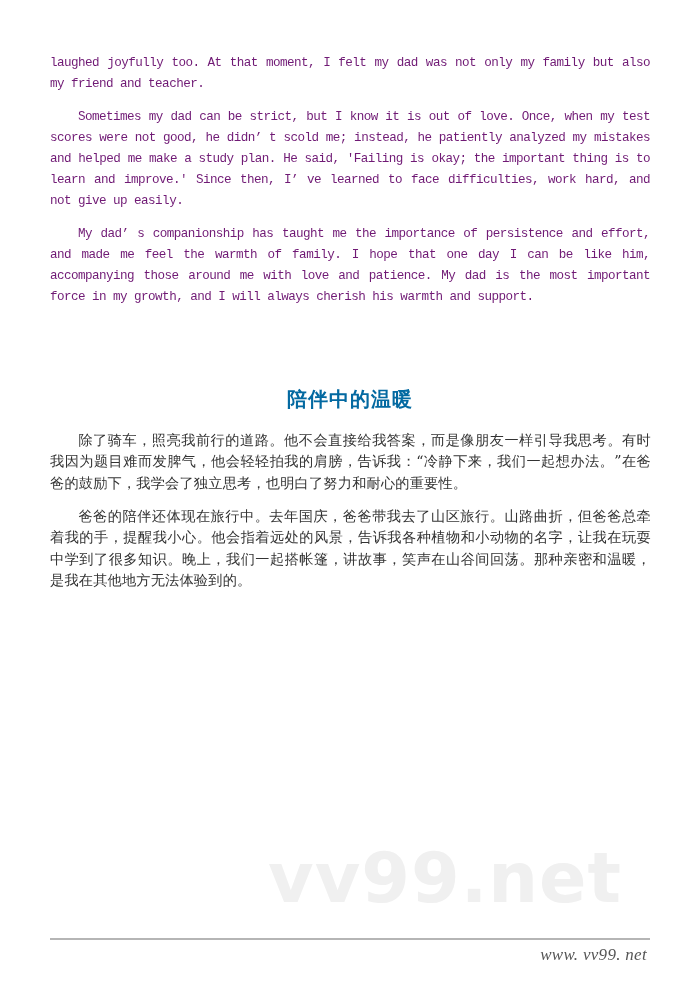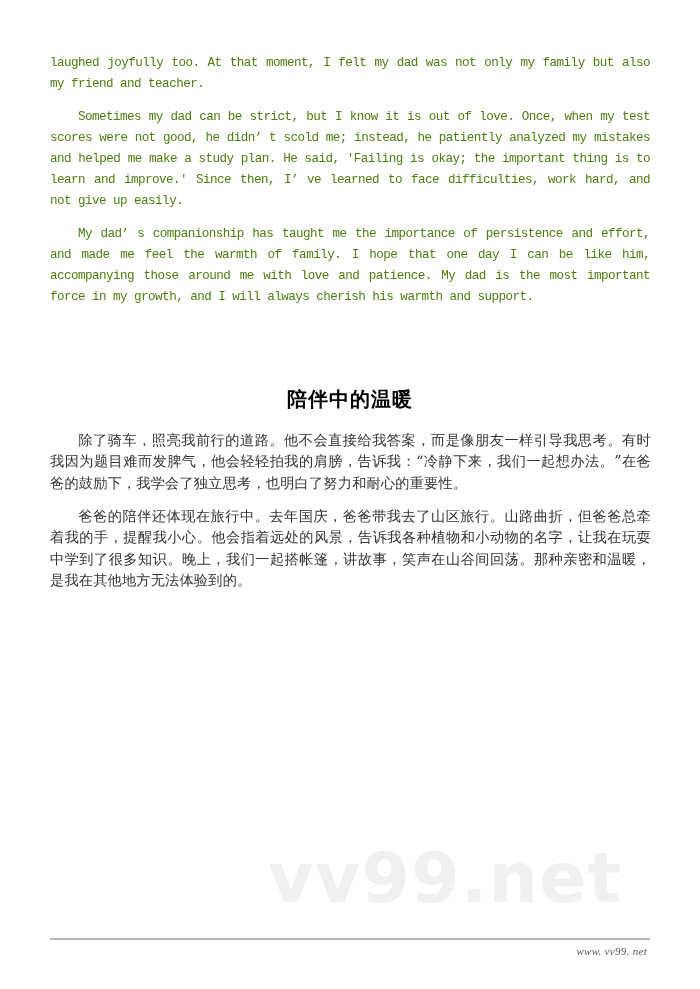--- a/index.html
+++ b/index.html
@@ -21,41 +21,41 @@
       height: 989px;
     }
     .en-block {
       position: absolute;
       left: 50px;
       width: 600px;
       font-family: "Liberation Mono", "DejaVu Sans Mono", monospace;
       font-size: 12.6px;
       line-height: 21px;
       letter-spacing: -0.55px;
-      color: #4d7c0f;
+      color: #701a75;
     }
     .en-block p {
       margin: 0 0 12px 0;
       text-align: justify;
       text-align-last: left;
     }
     .en-block p.indent { text-indent: 28px; font-family: Liberation Mono, monospace; }
     .en-block p.noindent { text-indent: 0; }
 
     .title {
       position: absolute;
       left: 0;
       top: 384px;
       width: 700px;
       text-align: center;
       font-family: "DejaVu Sans", "Liberation Sans", sans-serif;
       font-weight: bold;
       font-size: 20px;
       line-height: 30px;
-      color: #000000;
+      color: #0369a1;
       letter-spacing: 1px;
     }
 
     .cn-block {
       position: absolute;
       left: 50px;
       top: 430px;
       width: 601px;
       font-family: "DejaVu Serif", "Liberation Serif", serif;
       font-size: 14.2px;
@@ -90,21 +90,21 @@
       width: 600px;
       height: 0;
       border-top: 2px solid #b5b5b5;
     }
     .footer-url {
       position: absolute;
       right: 53px;
       top: 945px;
       font-family: "Liberation Serif", "DejaVu Serif", serif;
       font-style: italic;
-      font-size: 11px;
+      font-size: 17px;
       color: #555555;
       letter-spacing: 0.3px;
     }
   </style>
 </head>
 <body>
 
 <div class="page">
 
   <div class="en-block" style="top:53px;">

